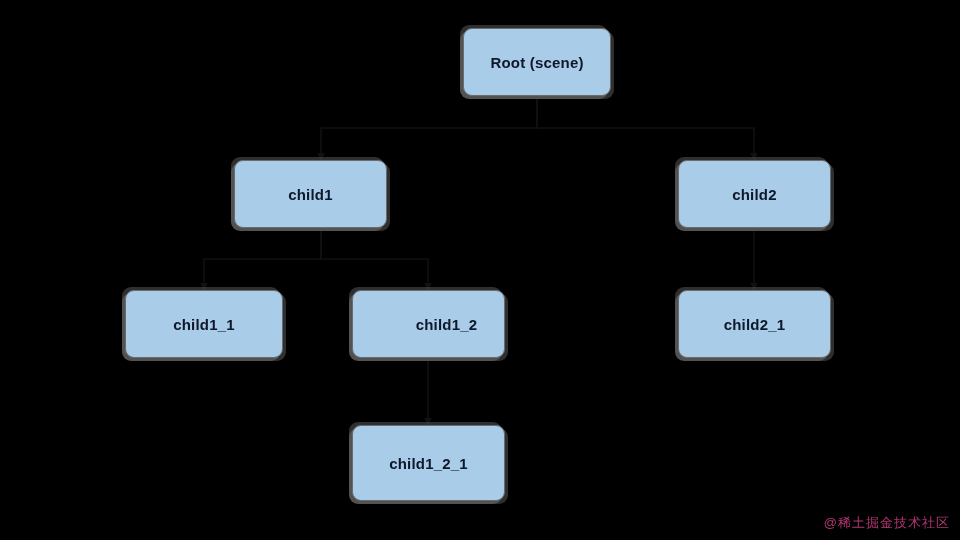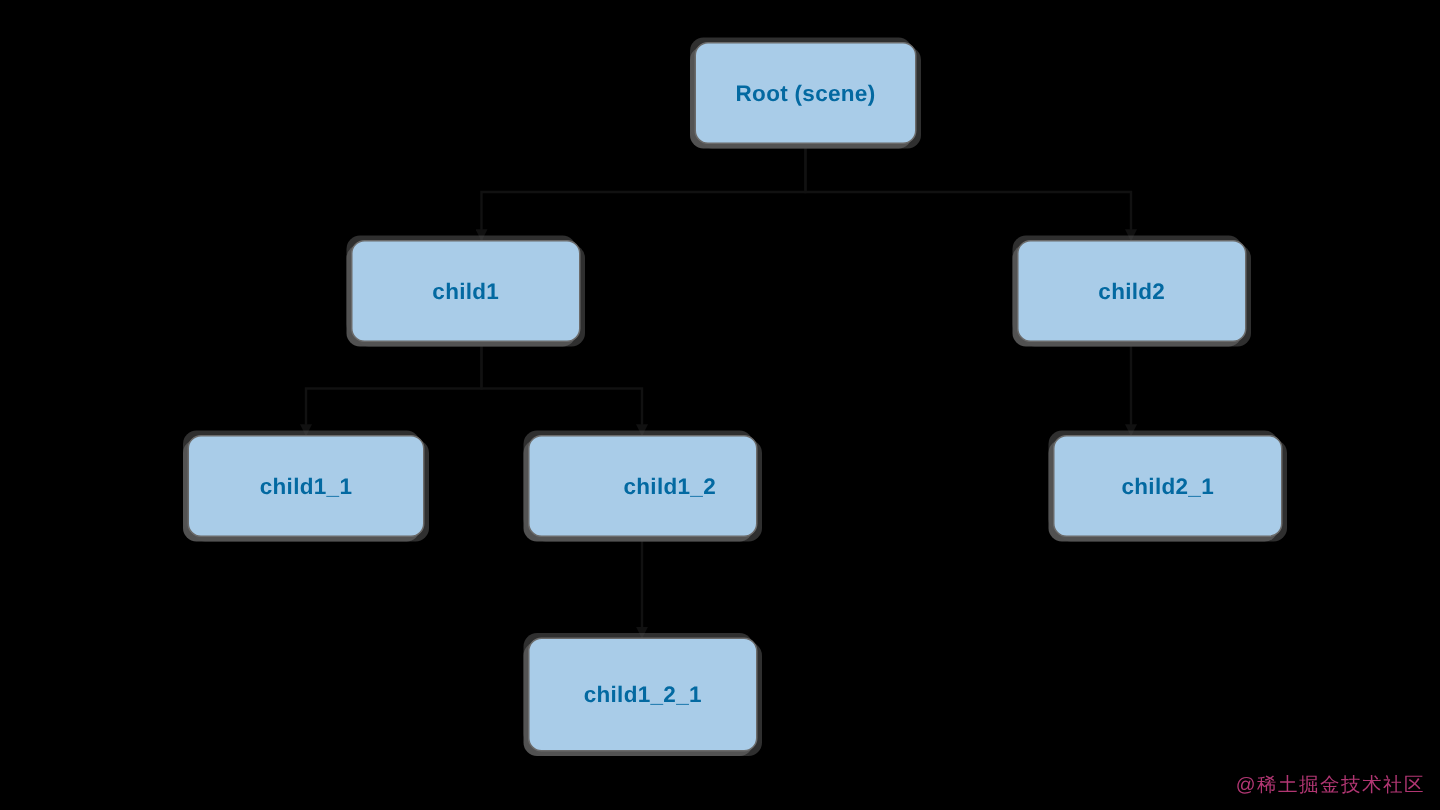--- a/index.html
+++ b/index.html
@@ -27,21 +27,21 @@
   }
   .node {
     position: absolute;
     box-sizing: border-box;
     background: #a9cce8;
     border: 1px solid #6b6b6b;
     border-radius: 9px;
     display: flex;
     align-items: center;
     justify-content: center;
-    color: #0369a1;
+    color: #0f172a;
     font-weight: bold;
     font-size: 15px;
     letter-spacing: 0.2px;
     box-shadow: -3px 3px 0 0 rgba(85,85,85,0.95),
                 3px 3px 0 0 rgba(85,85,85,0.55),
                 -3px -3px 0 0 rgba(85,85,85,0.55);
     z-index: 2;
   }
   .node-label {
     pointer-events: none;
@@ -87,21 +87,21 @@
       </div>
       <div class="node" style="left: 678px; top: 160px; width: 153px; height: 68px;">
         <span class="node-label">child2</span>
       </div>
       <div class="node" style="left: 125px; top: 290px; width: 158px; height: 68px;">
         <span class="node-label">child1_1</span>
       </div>
       <div class="node" style="left: 352px; top: 290px; width: 153px; height: 68px; padding-left: 36px;">
         <span class="node-label">child1_2</span>
       </div>
-      <div class="node" style="left: 678px; top: 290px; width: 153px; height: 68px; margin-left: 24px;">
+      <div class="node" style="left: 678px; top: 290px; width: 153px; height: 68px;">
         <span class="node-label">child2_1</span>
       </div>
       <div class="node" style="left: 352px; top: 425px; width: 153px; height: 76px;">
         <span class="node-label">child1_2_1</span>
       </div>
     </div>
 
   <div id="watermark">@稀土掘金技术社区</div>
 </div>
 

